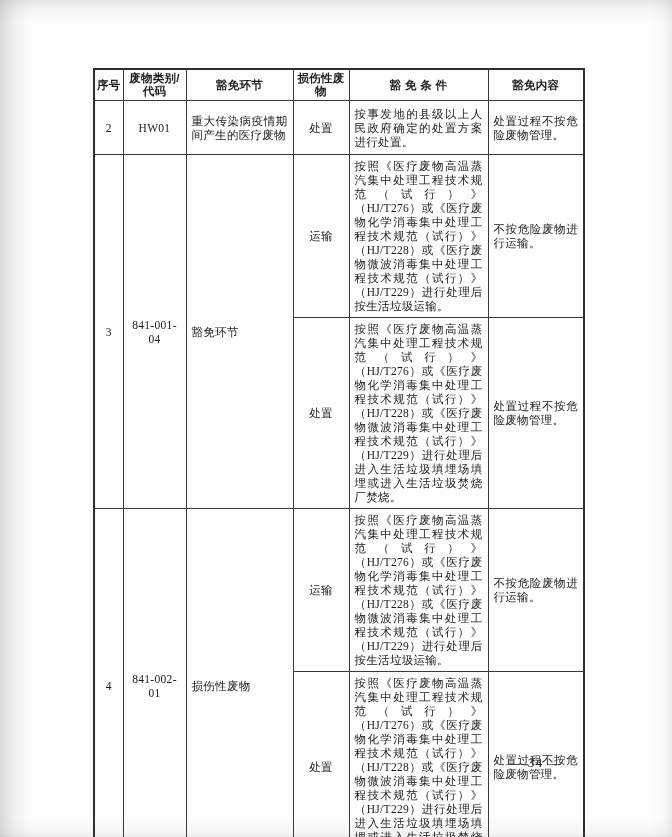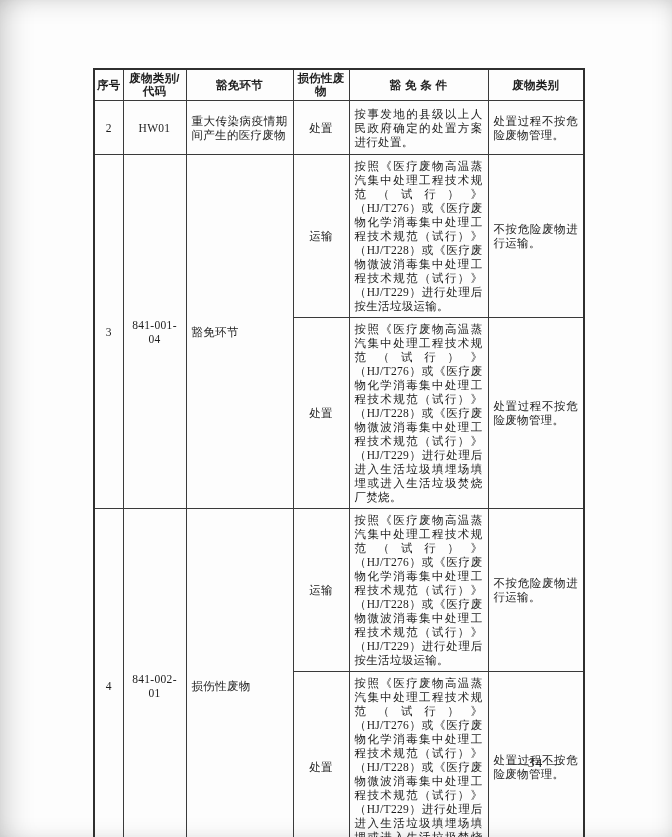--- a/index.html
+++ b/index.html
@@ -79,21 +79,21 @@
       <col style="width:96px">
     </colgroup>
     <thead>
       <tr class="h-head">
         <th>序号</th>
         <th class="prewrap">废物类别/
 代码</th>
         <th>豁免环节</th>
         <th>损伤性废物</th>
         <th>豁 免 条 件</th>
-        <th>废物类别</th>
+        <th>豁免内容</th>
       </tr>
     </thead>
     <tbody>
 
       <tr class="h-r2">
         <td class="center">2</td>
         <td class="center">HW01</td>
         <td class="justify">重大传染病疫情期间产生的医疗废物</td>
         <td class="center">处置</td>
         <td class="justify">按事发地的县级以上人民政府确定的处置方案进行处置。</td>

